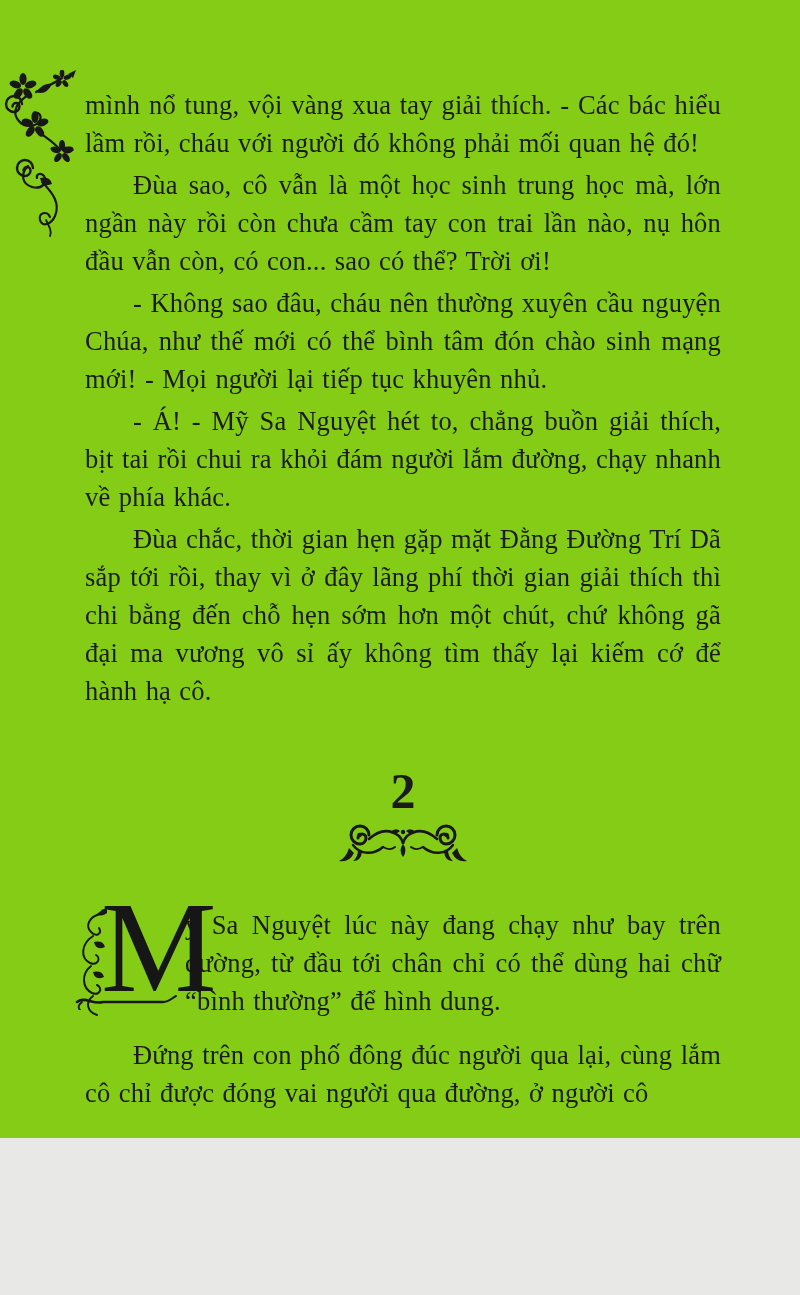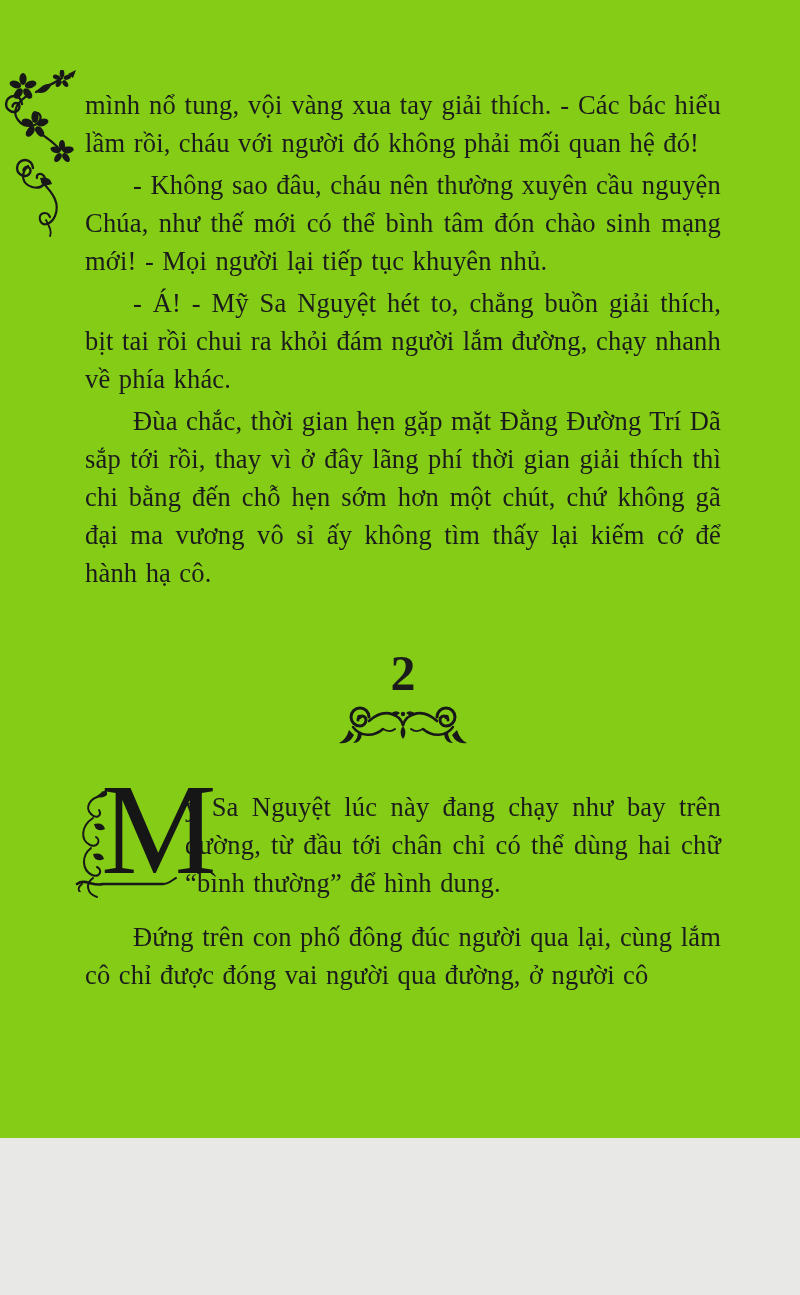--- a/index.html
+++ b/index.html
@@ -149,20 +149,21 @@
     </g>
 
     <path class="stroke" stroke-width="2.4" d="M20 34 a8 8 0 1 0 -8 8 a5.5 5.5 0 0 0 5.5 -5.5 a3.5 3.5 0 0 0 -7 0"></path>
     <path class="stroke" stroke-width="2.4" d="M31 98 a8 8 0 1 0 -8 8 a5.5 5.5 0 0 0 5.5 -5.5 a3.5 3.5 0 0 0 -7 0"></path>
 
     <path class="fill" d="M66 4 l8 -4 l-3 8 z"></path>
   </svg>
 
   <div class="text-block">
     <p class="para">mình nổ tung, vội vàng xua tay giải thích. - Các bác hiểu lầm rồi, cháu với người đó không phải mối quan hệ đó!</p>
+    <p class="para indent">Đùa sao, cô vẫn là một học sinh trung học mà, lớn ngần này rồi còn chưa cầm tay con trai lần nào, nụ hôn đầu vẫn còn, có con... sao có thể? Trời ơi!</p>
     <p class="para indent">- Không sao đâu, cháu nên thường xuyên cầu nguyện Chúa, như thế mới có thể bình tâm đón chào sinh mạng mới! - Mọi người lại tiếp tục khuyên nhủ.</p>
     <p class="para indent">- Á! - Mỹ Sa Nguyệt hét to, chẳng buồn giải thích, bịt tai rồi chui ra khỏi đám người lắm đường, chạy nhanh về phía khác.</p>
     <p class="para indent">Đùa chắc, thời gian hẹn gặp mặt Đằng Đường Trí Dã sắp tới rồi, thay vì ở đây lãng phí thời gian giải thích thì chi bằng đến chỗ hẹn sớm hơn một chút, chứ không gã đại ma vương vô sỉ ấy không tìm thấy lại kiếm cớ để hành hạ cô.</p>
 
     <div class="chapter-heading">
       <div class="chapter-number">2</div>
 
       <svg class="chapter-ornament" width="130" height="42" viewBox="0 0 130 42">
         <g>
 

